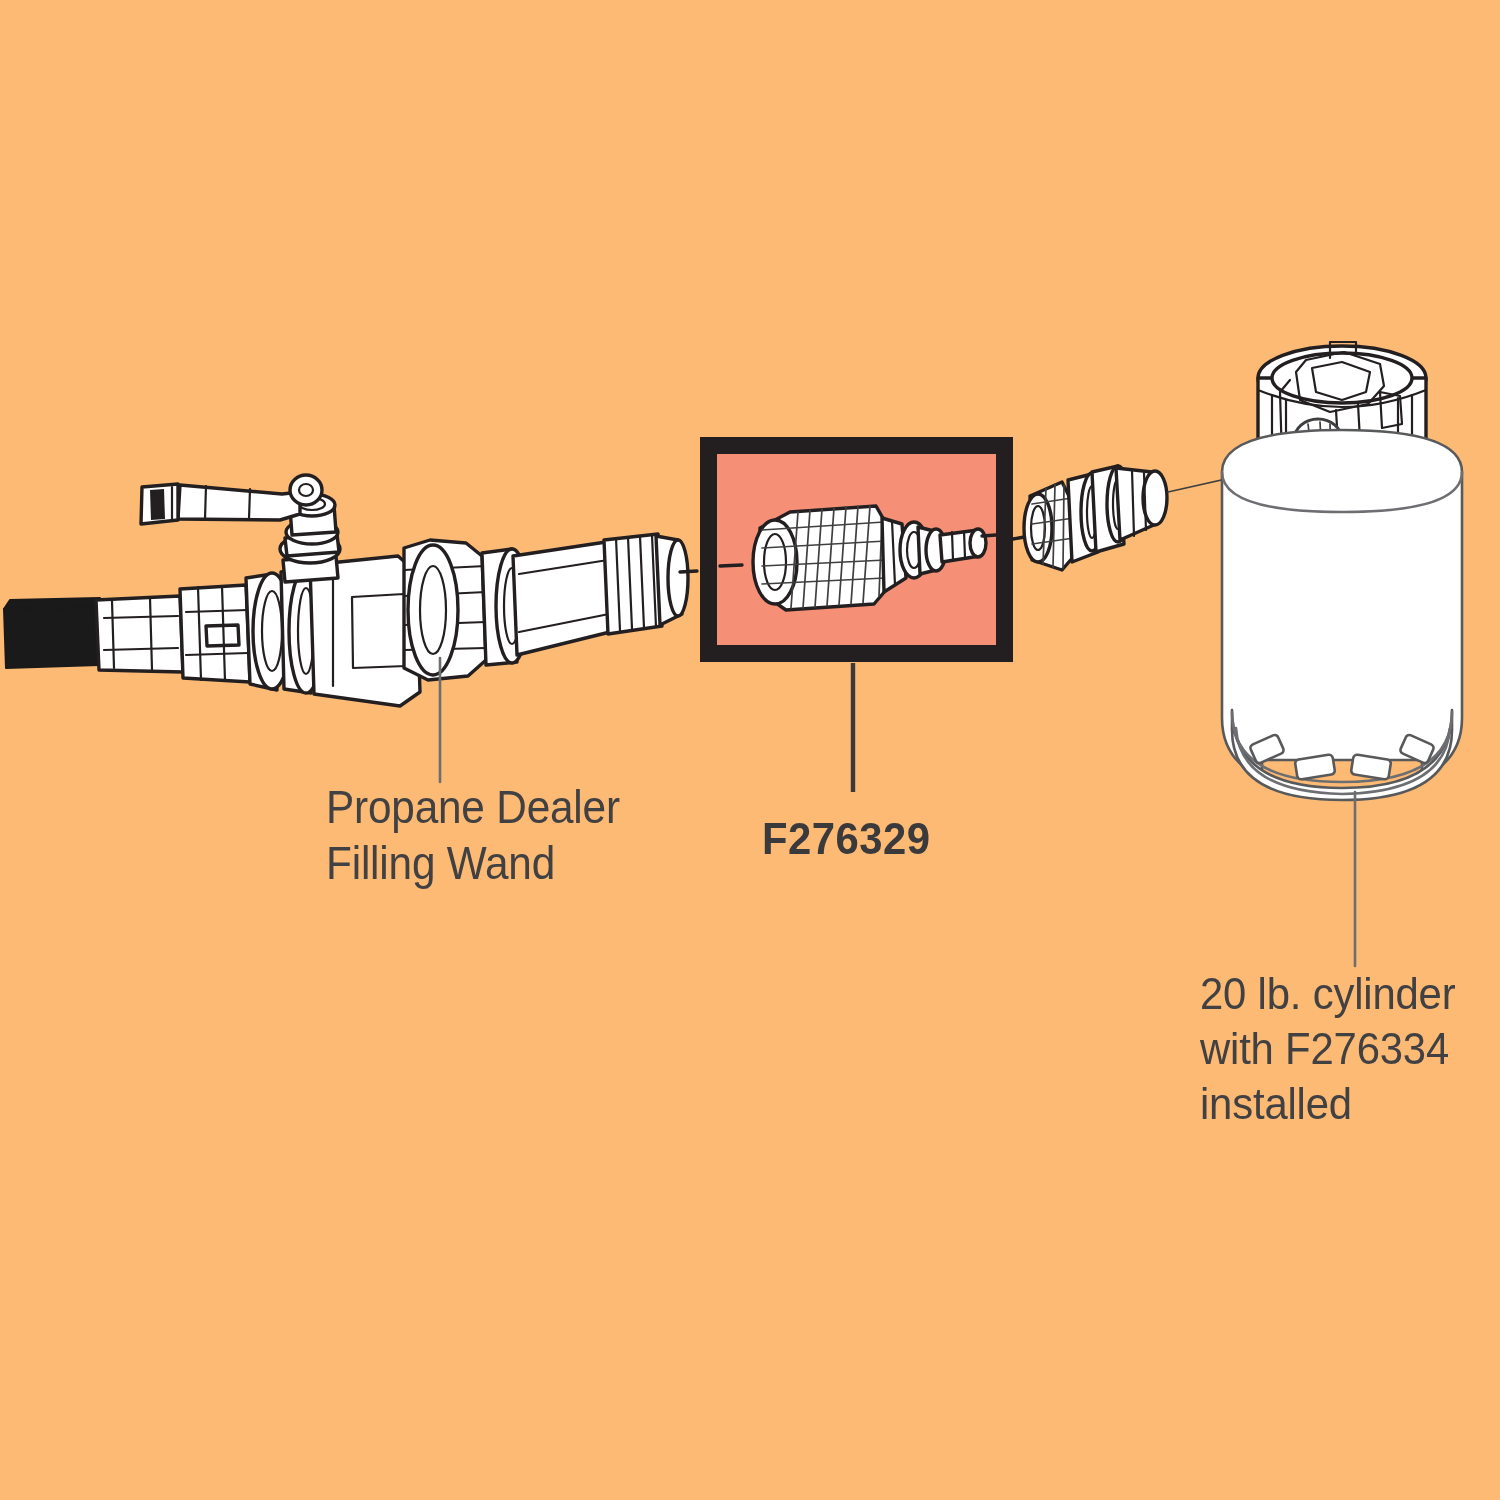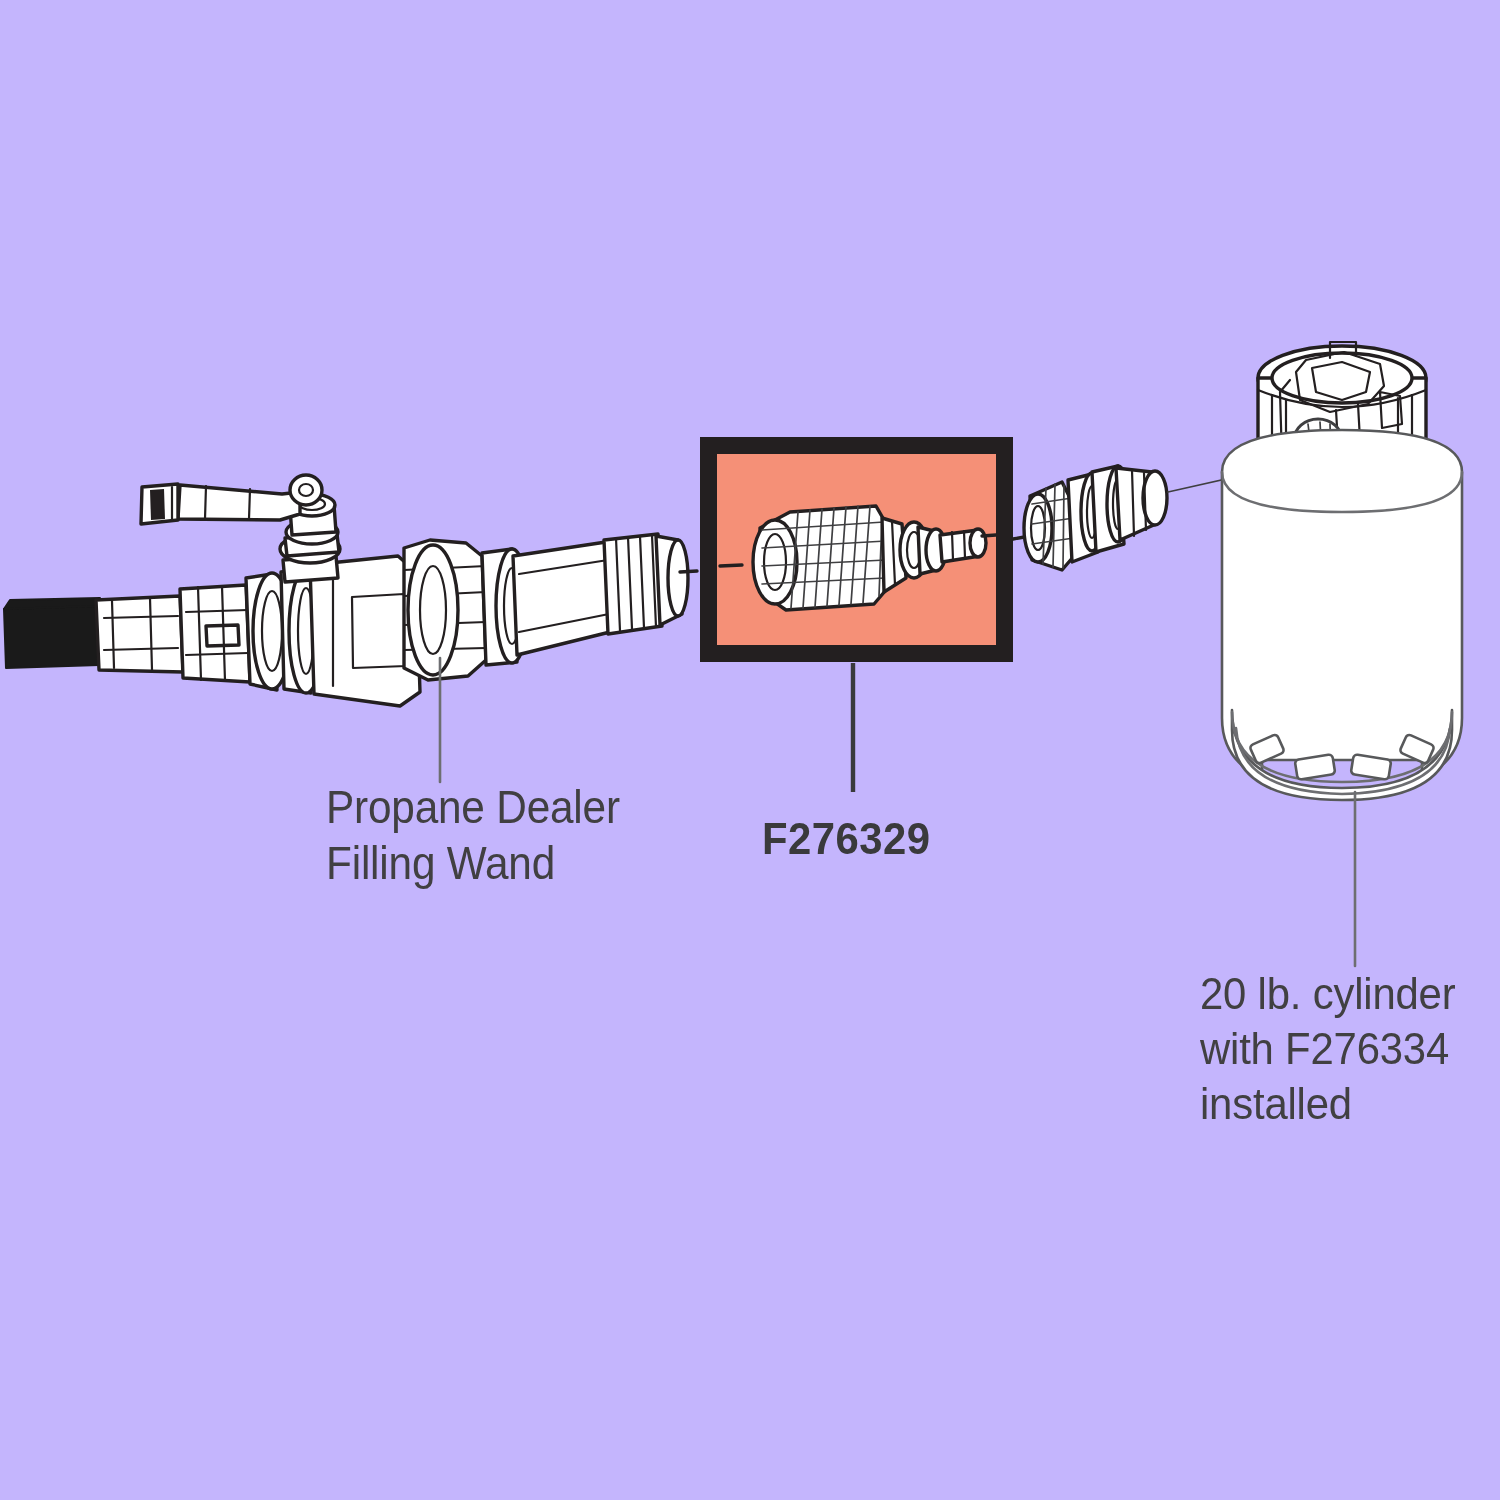--- a/index.html
+++ b/index.html
@@ -11,21 +11,21 @@
   body {
     width: 1500px;
     height: 1500px;
     font-family: "Liberation Sans", sans-serif;
     overflow: hidden;
   }
   #diagram-root {
     position: relative;
     width: 1500px;
     height: 1500px;
-    background: #c4b5fd;
+    background: #fdba74;
   }
   #diagram-svg {
     position: absolute;
     left: 0;
     top: 0;
     width: 1500px;
     height: 1500px;
   }
   .label {
     position: absolute;

